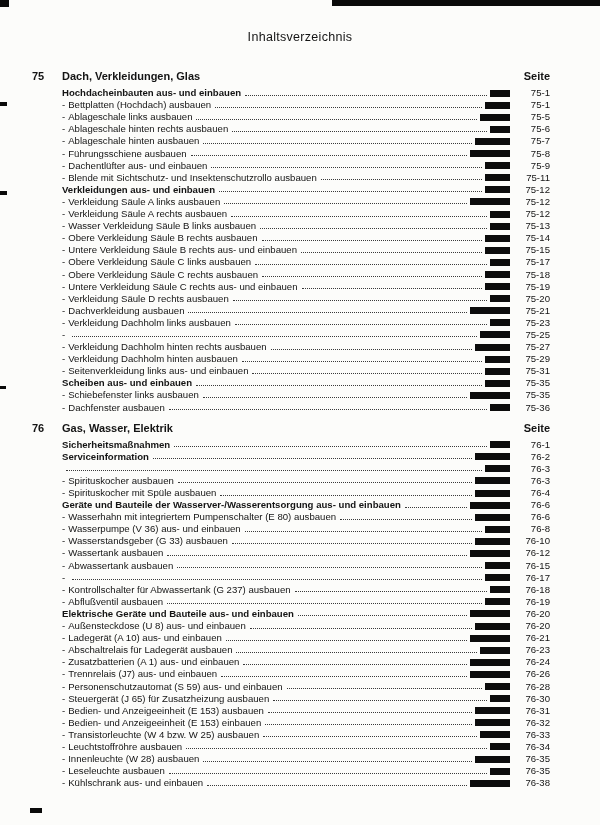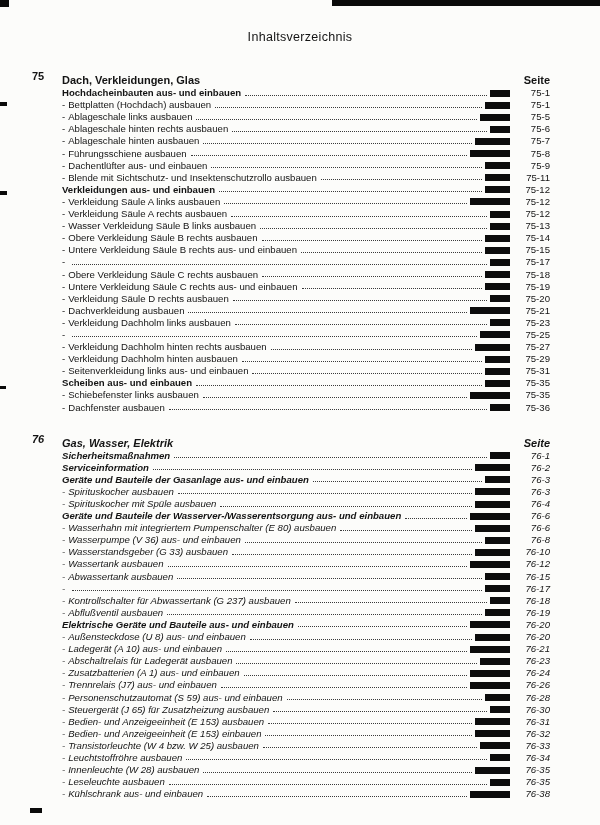--- a/index.html
+++ b/index.html
@@ -12,23 +12,23 @@
     color:#141414;
     overflow:hidden;
   }
   .artifact { position:absolute; background:#0a0a0a; }
   .doc-title {
     position:absolute; top:30px; left:0; width:100%;
     text-align:center; font-size:12.5px; letter-spacing:0.3px;
   }
   .toc { position:absolute; top:70px; left:62px; right:50px; }
   .section { position:relative; }
-  .section + .section { margin-top:20px;font-style:italic; }
+  .section + .section { margin-top:9px; }
   .section-head {
-    position:relative; display:flex; align-items:flex-end;
+    position:relative; display:flex; align-items:flex-start;
     font-weight:bold; font-size:11px; height:16px;
   }
   .sec-num { position:absolute; left:-30px; top:0; }
   .sec-title { flex:1 1 auto; }
   .sec-page { flex:0 0 auto; text-align:right; }
   .row {
     display:flex; align-items:flex-end;
     height:12.1px; font-size:9.6px; line-height:11px;
     white-space:nowrap;
   }
@@ -158,20 +158,21 @@
         </div>
         <div class="row">
           <span class="dash">-</span>
           <span class="label">Untere Verkleidung Säule B rechts aus- und einbauen</span>
           <span class="leader"></span>
           <span class="bar" style="width: 25px;"></span>
           <span class="pagenum">75-15</span>
         </div>
         <div class="row">
           <span class="dash">-</span>
+          <span class="label">Obere Verkleidung Säule C links ausbauen</span>
           <span class="leader"></span>
           <span class="bar" style="width: 20px;"></span>
           <span class="pagenum">75-17</span>
         </div>
         <div class="row">
           <span class="dash">-</span>
           <span class="label">Obere Verkleidung Säule C rechts ausbauen</span>
           <span class="leader"></span>
           <span class="bar" style="width: 25px;"></span>
           <span class="pagenum">75-18</span>
@@ -264,21 +265,20 @@
           <span class="bar" style="width: 20px;"></span>
           <span class="pagenum">76-1</span>
         </div>
         <div class="row header">
           <span class="label">Serviceinformation</span>
           <span class="leader"></span>
           <span class="bar" style="width: 35px;"></span>
           <span class="pagenum">76-2</span>
         </div>
         <div class="row header">
-          <span class="label">Geräte und Bauteile der Gasanlage aus- und einbauen</span>
           <span class="leader"></span>
           <span class="bar" style="width: 25px;"></span>
           <span class="pagenum">76-3</span>
         </div>
         <div class="row">
           <span class="dash">-</span>
           <span class="label">Spirituskocher ausbauen</span>
           <span class="leader"></span>
           <span class="bar" style="width: 35px;"></span>
           <span class="pagenum">76-3</span>

